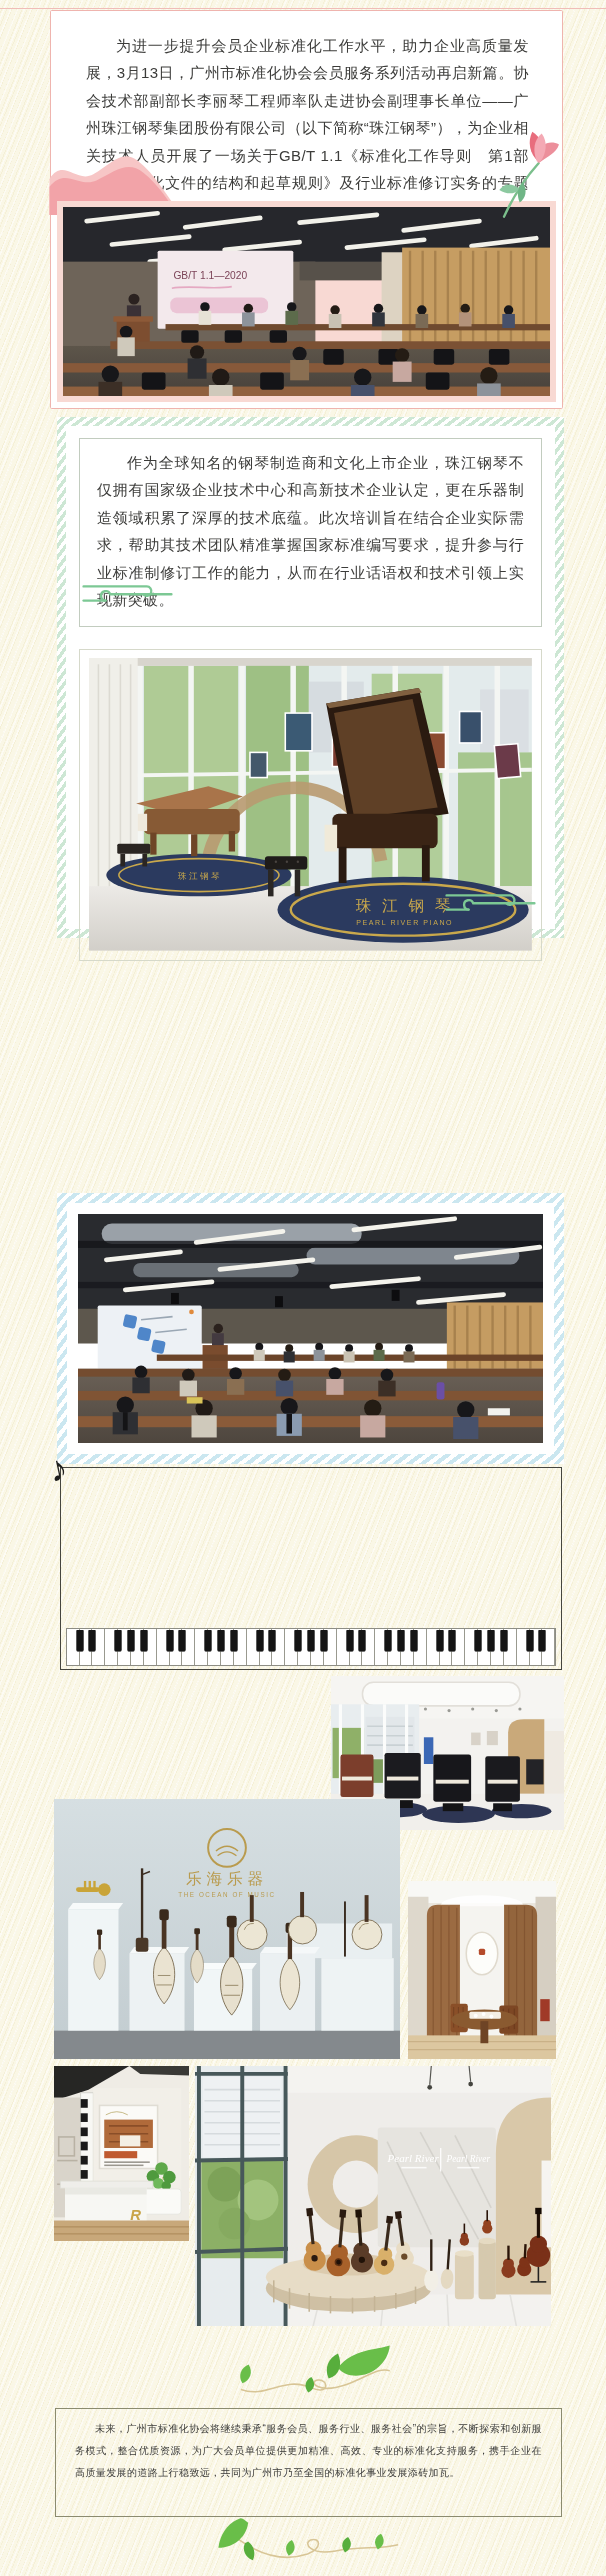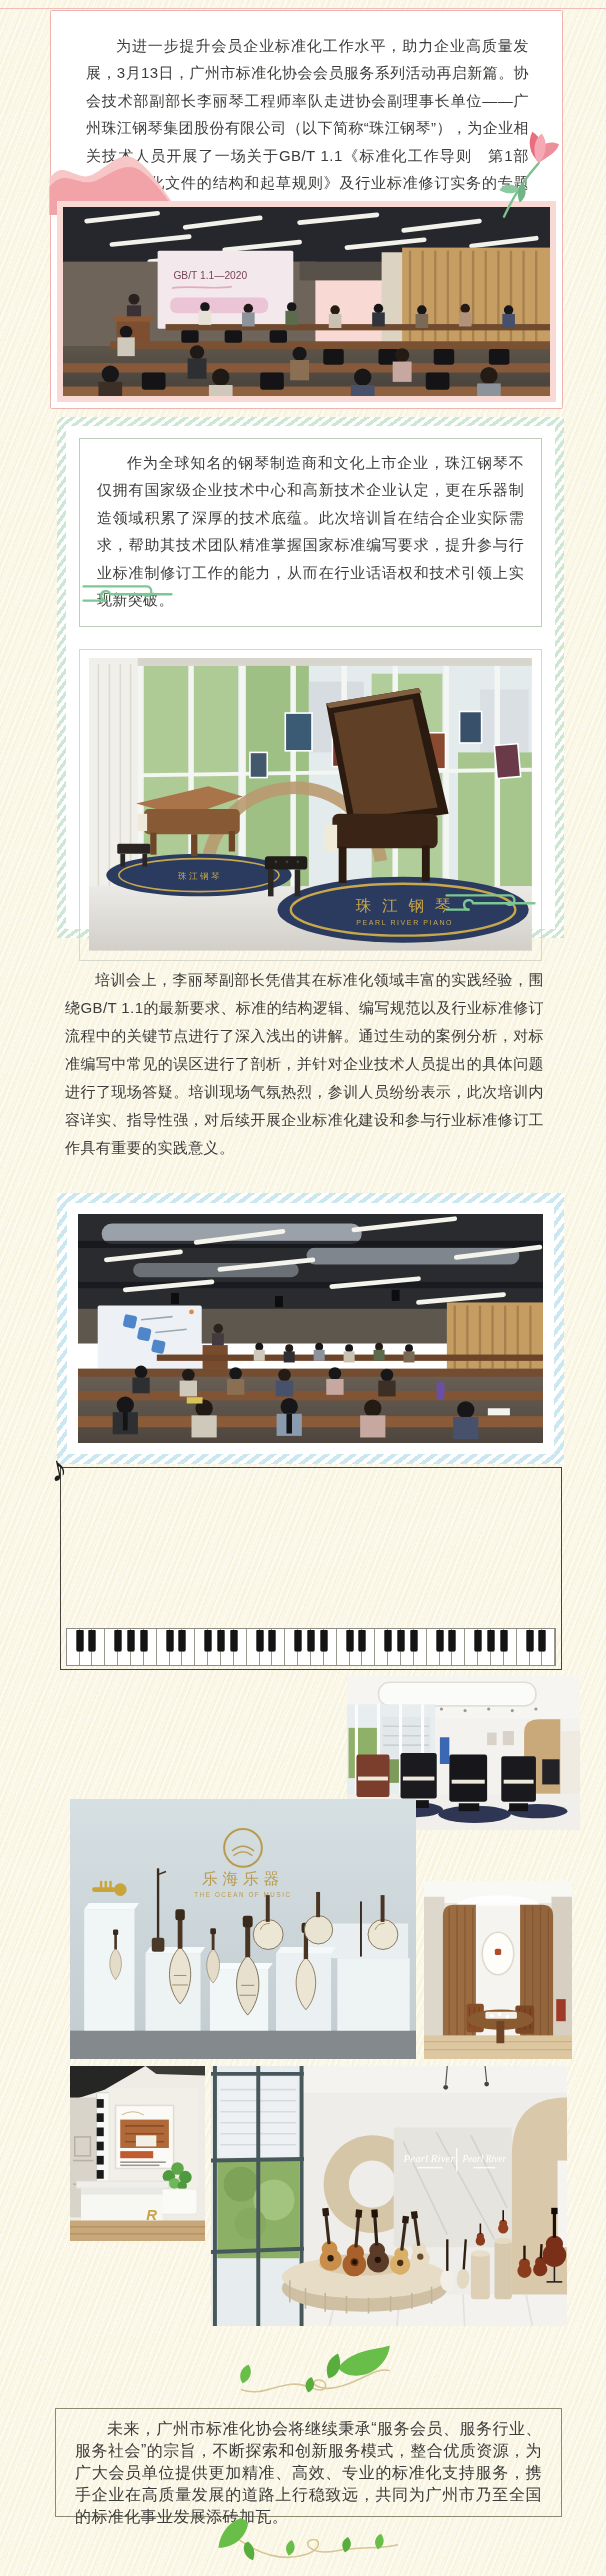--- a/index.html
+++ b/index.html
@@ -43,32 +43,32 @@
     border-image:repeating-linear-gradient(135deg,#ffffff 0 4.7px,var(--blue-border) 4.7px 9.4px) 13;}
   .frame3 svg{display:block;width:100%;height:100%}
   .note{left:49px;top:1448px;font-size:36px;color:#1E1E1C;transform:rotate(-12deg);z-index:2}
   
   .block4{left:60px;top:1467px;width:502px;height:203px;border:1.6px solid var(--dark-border);padding:11px 15.7px 0;}
   .block4 .para{line-height:25px;font-size:15px}
   .keys{position:absolute;left:4.7px;right:4.7px;bottom:3.1px;height:38px;background:#fff;border:0.8px solid #8D8D85;display:flex;}
   .wk{flex:1;background:#fff;border-right:0.8px solid #99998F}
   .bk{position:absolute;top:0.8px;width:7px;height:60%;background:#141414;transform:translateX(-50%);border-radius:0 0 1.6px 1.6px;box-shadow:0 0.8px 0 #444}
   
-  .collage{left:16px;top:1676px;width:482px;height:653px}
+  .collage{left:0;top:1676px;width:482px;height:653px}
   .ph{position:absolute;overflow:hidden;background:#ddd}
   .ph svg{display:block;width:100%;height:100%}
   .phA{left:331px;top:0;width:233px;height:154px}
   .phB{left:54px;top:123px;width:346px;height:260px}
   .phC{left:408px;top:205px;width:148px;height:178px}
   .phD{left:54px;top:390px;width:135px;height:175px}
   .phE{left:195px;top:390px;width:356px;height:260px}
   
   .leavesA{left:236px;top:2344px;width:157px;height:58px}
   .block5{left:55px;top:2408px;width:507px;height:109px;border:1.6px solid var(--final-border);padding:9.4px 19px;}
-  .block5 .para{font-size:16px;line-height:22px}
+  .block5 .para{font-size:10px;line-height:22px}
   .leavesB{left:213px;top:2515px;width:189px;height:50px}
   text{font-family:"Liberation Sans","DejaVu Sans",sans-serif}
   .script{font-family:"Liberation Serif","DejaVu Serif",serif;font-style:italic}
 </style>
 </head>
 <body>
 
 <div class="page">
   <div class="abs topline"></div>
 
@@ -312,21 +312,20 @@
     </div>
     <svg class="abs clip clip2" viewBox="0 0 116 34">
       <g stroke="var(--clip-green)" stroke-width="3" fill="none" stroke-linecap="round">
         <path d="M2,8 H82 a6,6 0 1 1 -4,10"></path>
         <path d="M30,26 a6,6 0 1 1 6,-8 H114"></path>
         <line x1="2" y1="26" x2="30" y2="26"></line>
       </g>
     </svg>
   </section>
 
-  <p class="abs para p3">培训会上，李丽琴副部长凭借其在标准化领域丰富的实践经验，围绕GB/T 1.1的最新要求、标准的结构逻辑、编写规范以及行业标准修订流程中的关键节点进行了深入浅出的讲解。通过生动的案例分析，对标准编写中常见的误区进行了剖析，并针对企业技术人员提出的具体问题进行了现场答疑。培训现场气氛热烈，参训人员纷纷表示，此次培训内容详实、指导性强，对后续开展企业标准化建设和参与行业标准修订工作具有重要的实践意义。</p>
 
   <section class="abs frame3">
     <svg viewBox="0 0 590 290" preserveAspectRatio="none">
       <rect width="590" height="122" fill="#292B2F"></rect>
       <rect x="30" y="12" width="330" height="26" rx="13" fill="#9AA1A8"></rect>
       <rect x="290" y="42" width="270" height="22" rx="11" fill="#7F868E"></rect>
       <rect x="70" y="62" width="210" height="18" rx="9" fill="#6A7076"></rect>
       <rect x="0" y="34" width="590" height="9" fill="#141519" opacity=".8"></rect>
       <rect x="0" y="86" width="590" height="8" fill="#141519" opacity=".7"></rect>
       <g stroke="#F4F3EC" stroke-width="6" stroke-linecap="round">

